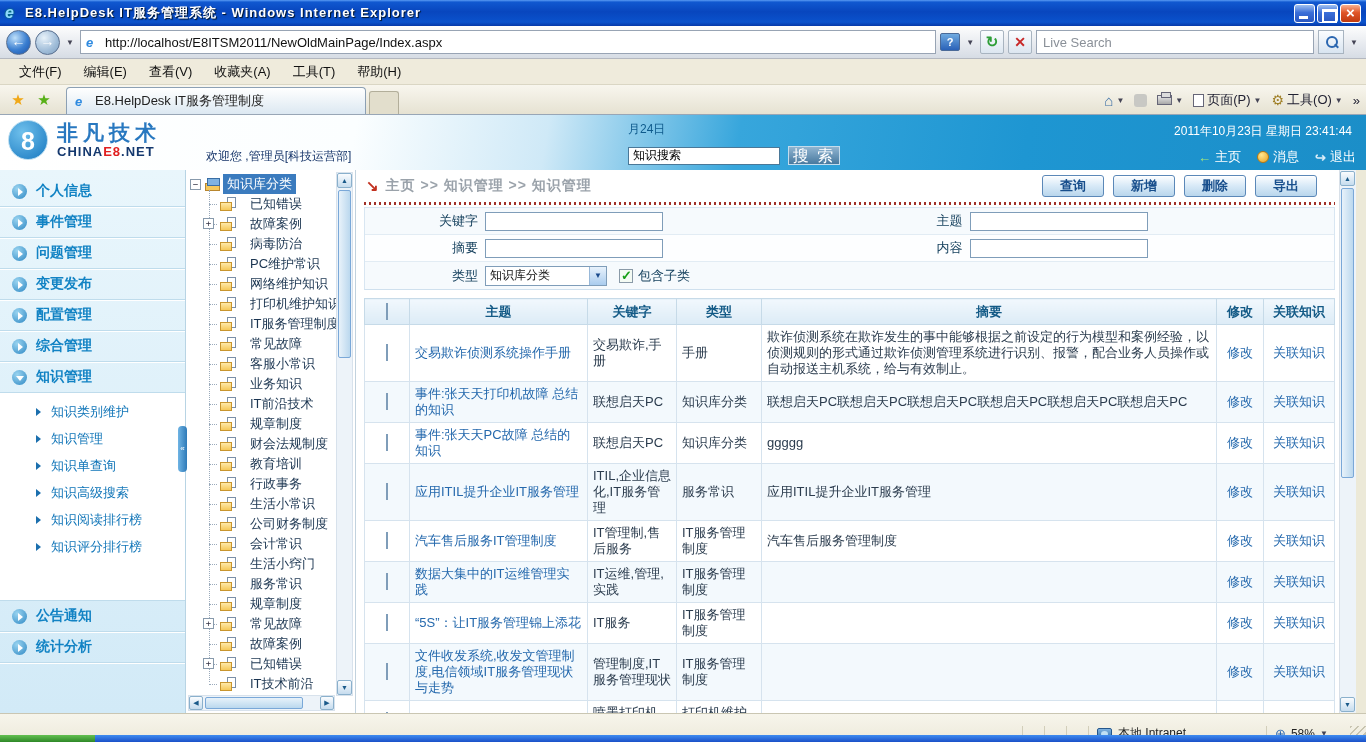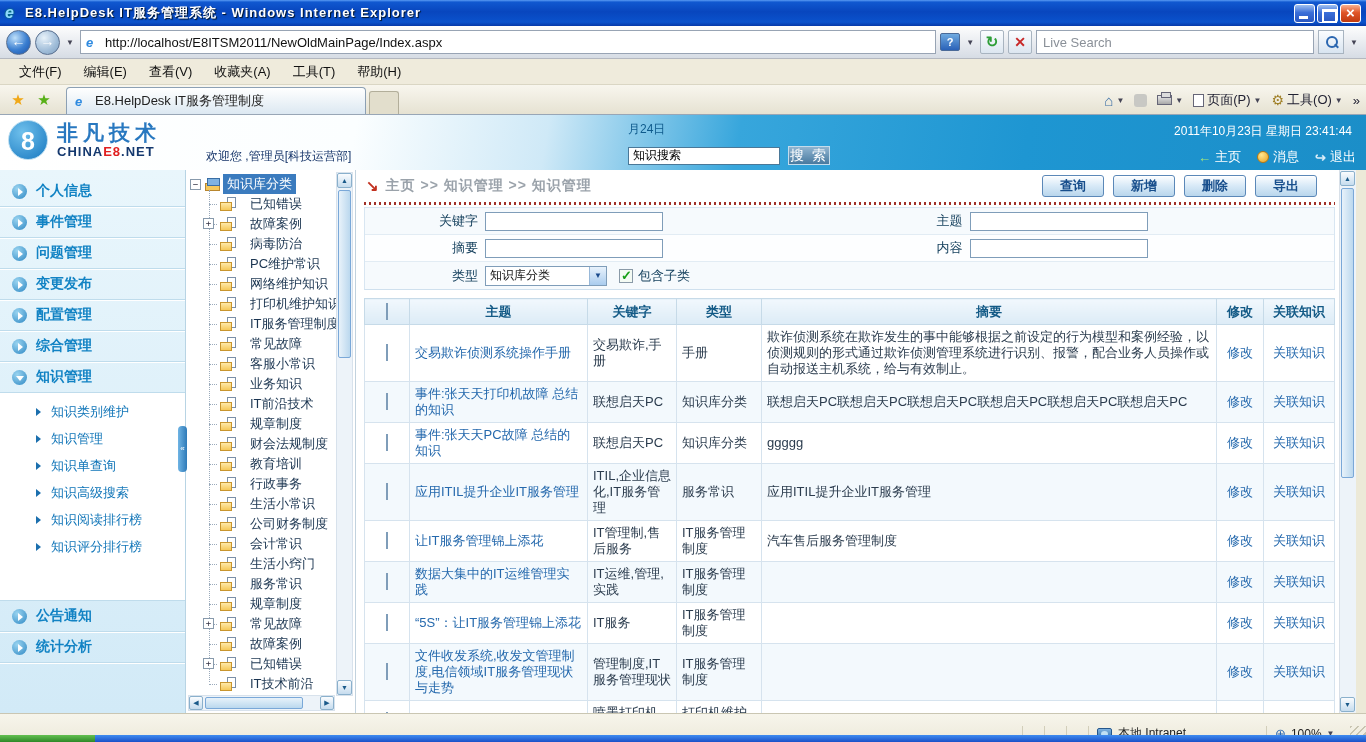--- a/index.html
+++ b/index.html
@@ -71,22 +71,22 @@
   .logo-circle { width:40px; height:40px; border-radius:50%; background:radial-gradient(circle at 35% 30%,#6FC0EC,#1878C0);
     color:#fff; font-size:25px; font-weight:bold; text-align:center; line-height:40px; border:1px solid #B8DCF0; }
   .logo-cn { font-size:21px; font-weight:bold; color:#2878C0; letter-spacing:5px; line-height:22px; }
   .logo-en { font-size:13px; font-weight:bold; color:#14386E; letter-spacing:1px; }
   .logo-en .accent { color:#E02020; }
   .welcome { position:absolute; left:206px; top:33px; font-size:12px; color:#16356A; }
   .marquee { position:absolute; left:628px; top:6px; font-size:12px; color:#0E5A8C; }
   .datetime { position:absolute; right:14px; top:8px; font-size:12px; color:#fff; }
   .hsearch { position:absolute; left:628px; top:31px; display:flex; align-items:center; }
   .hsearch input { width:152px; height:18px; border:1px solid #4A7898; font-size:12px; padding:1px 4px; font-family:"Liberation Sans",sans-serif; }
-  .hsearch-btn { margin-left:8px; width:42px; height:19px; background:linear-gradient(#8FB4D0,#48799F); border:1px solid #C4DCEC;
-    color:#fff; font-size:14px; text-align:center; line-height:17px; letter-spacing:2px; }
+  .hsearch-btn { margin-left:8px; width:52px; height:19px; background:linear-gradient(#8FB4D0,#48799F); border:1px solid #C4DCEC;
+    color:#fff; font-size:16px; text-align:center; line-height:17px; letter-spacing:2px; }
   .hlinks { position:absolute; right:10px; top:33px; display:flex; gap:16px; color:#fff; font-size:13px; }
   .hlink { display:flex; align-items:center; gap:4px; }
   .ico-back-home { color:#A8E878; font-weight:bold; }
   .ico-msg { width:12px; height:12px; border-radius:50%; background:radial-gradient(circle at 35% 30%,#FFE890,#E8A020); border:1px solid #B87810; }
   .ico-exit { color:#D8ECF8; font-weight:bold; }
 
   
   .workspace { position:absolute; top:170px; left:0; right:0; height:543px; display:flex;border-radius:31px; }
 
   .sidebar { width:186px; background:linear-gradient(180deg,#E9F6FC,#D2EAF7); border-right:1px solid #B8D4E4; position:relative; padding-top:6px; }
@@ -647,21 +647,21 @@
               <td class="cell-center"><span class="cbx"></span></td>
               <td><span class="lnk">应用ITIL提升企业IT服务管理</span></td>
               <td>ITIL,企业信息化,IT服务管理</td>
               <td>服务常识</td>
               <td>应用ITIL提升企业IT服务管理</td>
               <td class="cell-center"><span class="lnk">修改</span></td>
               <td class="cell-center"><span class="lnk">关联知识</span></td>
             </tr>
             <tr>
               <td class="cell-center"><span class="cbx"></span></td>
-              <td><span class="lnk">让IT服务管理锦上添花</span></td>
+              <td><span class="lnk">汽车售后服务IT管理制度</span></td>
               <td>IT管理制,售后服务</td>
               <td>IT服务管理制度</td>
               <td>汽车售后服务管理制度</td>
               <td class="cell-center"><span class="lnk">修改</span></td>
               <td class="cell-center"><span class="lnk">关联知识</span></td>
             </tr>
             <tr>
               <td class="cell-center"><span class="cbx"></span></td>
               <td><span class="lnk">数据大集中的IT运维管理实践</span></td>
               <td>IT运维,管理,实践</td>
@@ -714,20 +714,20 @@
   <span class="st-fill"></span>
   <span class="st-cell st-sm"></span>
   <span class="st-cell st-sm"></span>
   <span class="st-cell st-sm"></span>
   <span class="st-cell st-zone">
     <span class="zone-icon"></span>
     <span>本地 Intranet</span>
   </span>
   <span class="st-cell st-zoom">
     <span class="zoom-glyph">⊕</span>
-    <span>100%</span>
+    <span>58%</span>
     <span class="chev">▼</span>
   </span>
   <span class="st-grip"></span>
 </div>
 <div class="taskbar">
   <span class="start-frag"></span>
 </div>
 
 </body></html>

